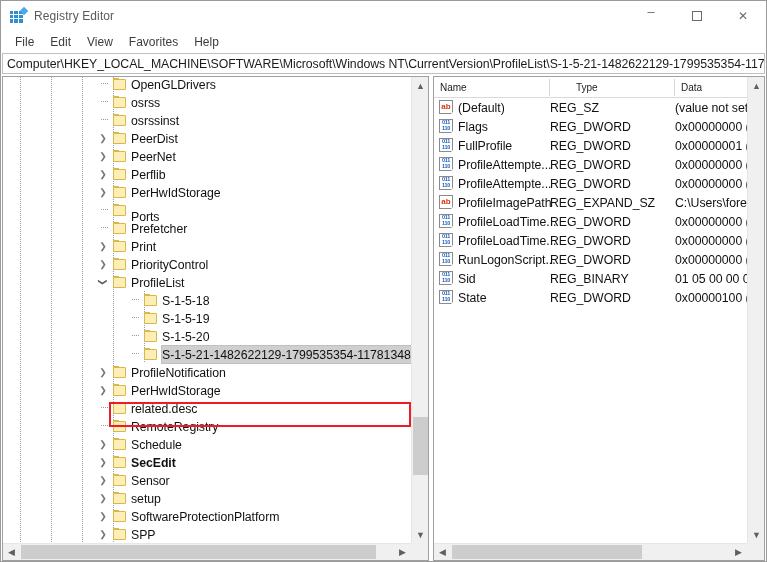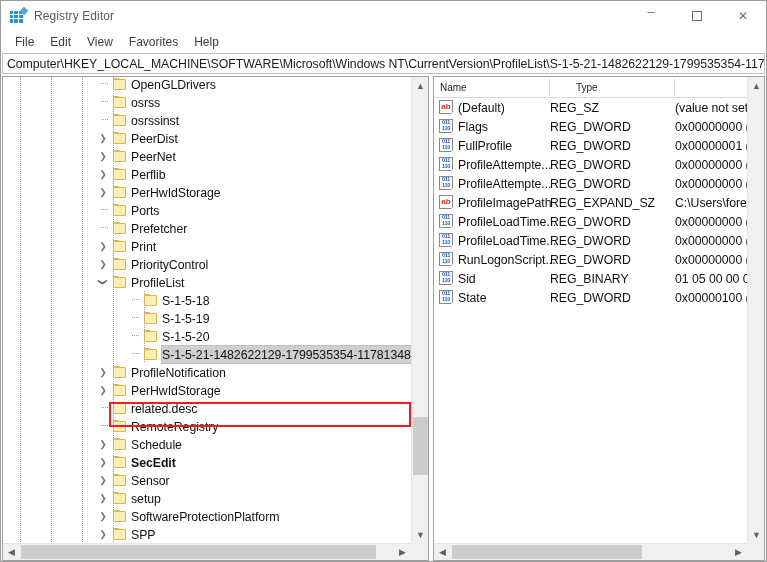--- a/index.html
+++ b/index.html
@@ -383,21 +383,21 @@
             <div class="guide" style="left: 48px;"></div>
             <div class="guide" style="left: 79px;"></div>
             <div class="guide" style="left: 110px;"></div>
           </div>
           <div class="elbow" style="left: 98px;"></div>
           <div class="folder" style="left: 110px; top: 3px;">
             <div class="ftab"></div>
             <div class="fbody"></div>
             <div class="fflap"></div>
           </div>
-          <div class="label-wrap" style="left: 128px; top: 1px;">
+          <div class="label-wrap" style="left: 128px; top: 7px;">
             <span class="tlabel">Ports</span>
           </div>
         </div>
         <div class="tree-row" style="margin-top: 0px;">
           <div class="guides">
             <div class="guide" style="left: 17px;"></div>
             <div class="guide" style="left: 48px;"></div>
             <div class="guide" style="left: 79px;"></div>
             <div class="guide" style="left: 110px;"></div>
           </div>
@@ -719,20 +719,21 @@
     </div>
     <div class="corner-box"></div>
   </div>
 
   <div id="right-panel">
     <div id="vheader">
       <div class="vhcell" style="left:0;width:116px;">Name</div>
       <div class="vhdiv" style="left:115px;"></div>
       <div class="vhcell" style="left:116px;width:125px;margin-left:20px;">Type</div>
       <div class="vhdiv" style="left:240px;"></div>
+      <div class="vhcell" style="left:241px;right:0;">Data</div>
     </div>
     <div id="vlist">
         <div class="vrow">
           <div class="vicon str">
             <div class="page"></div>
             <div class="gl">ab</div>
             <div class="corner"></div>
           </div>
           <div class="vname">(Default)</div>
           <div class="vtype">REG_SZ</div>

